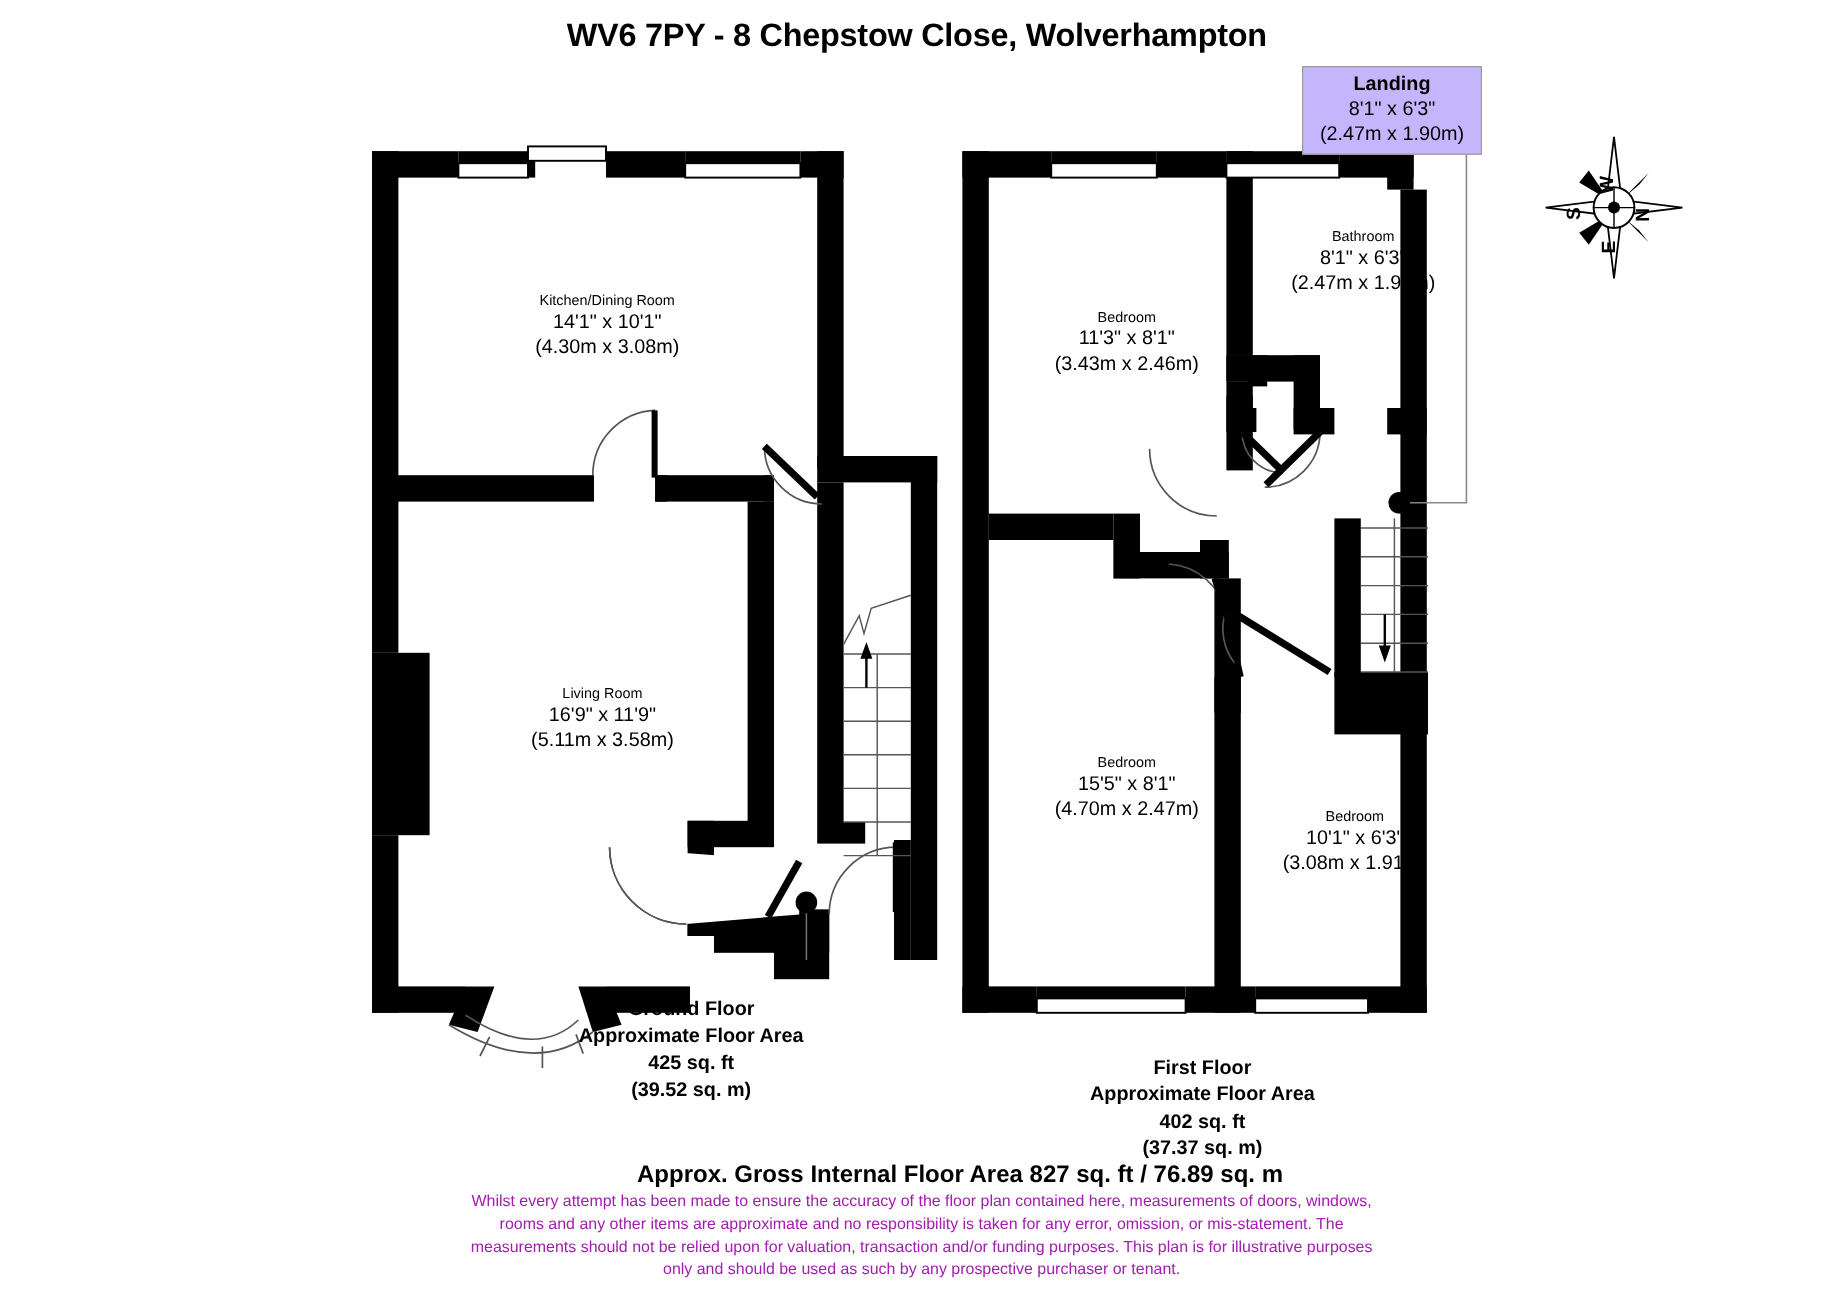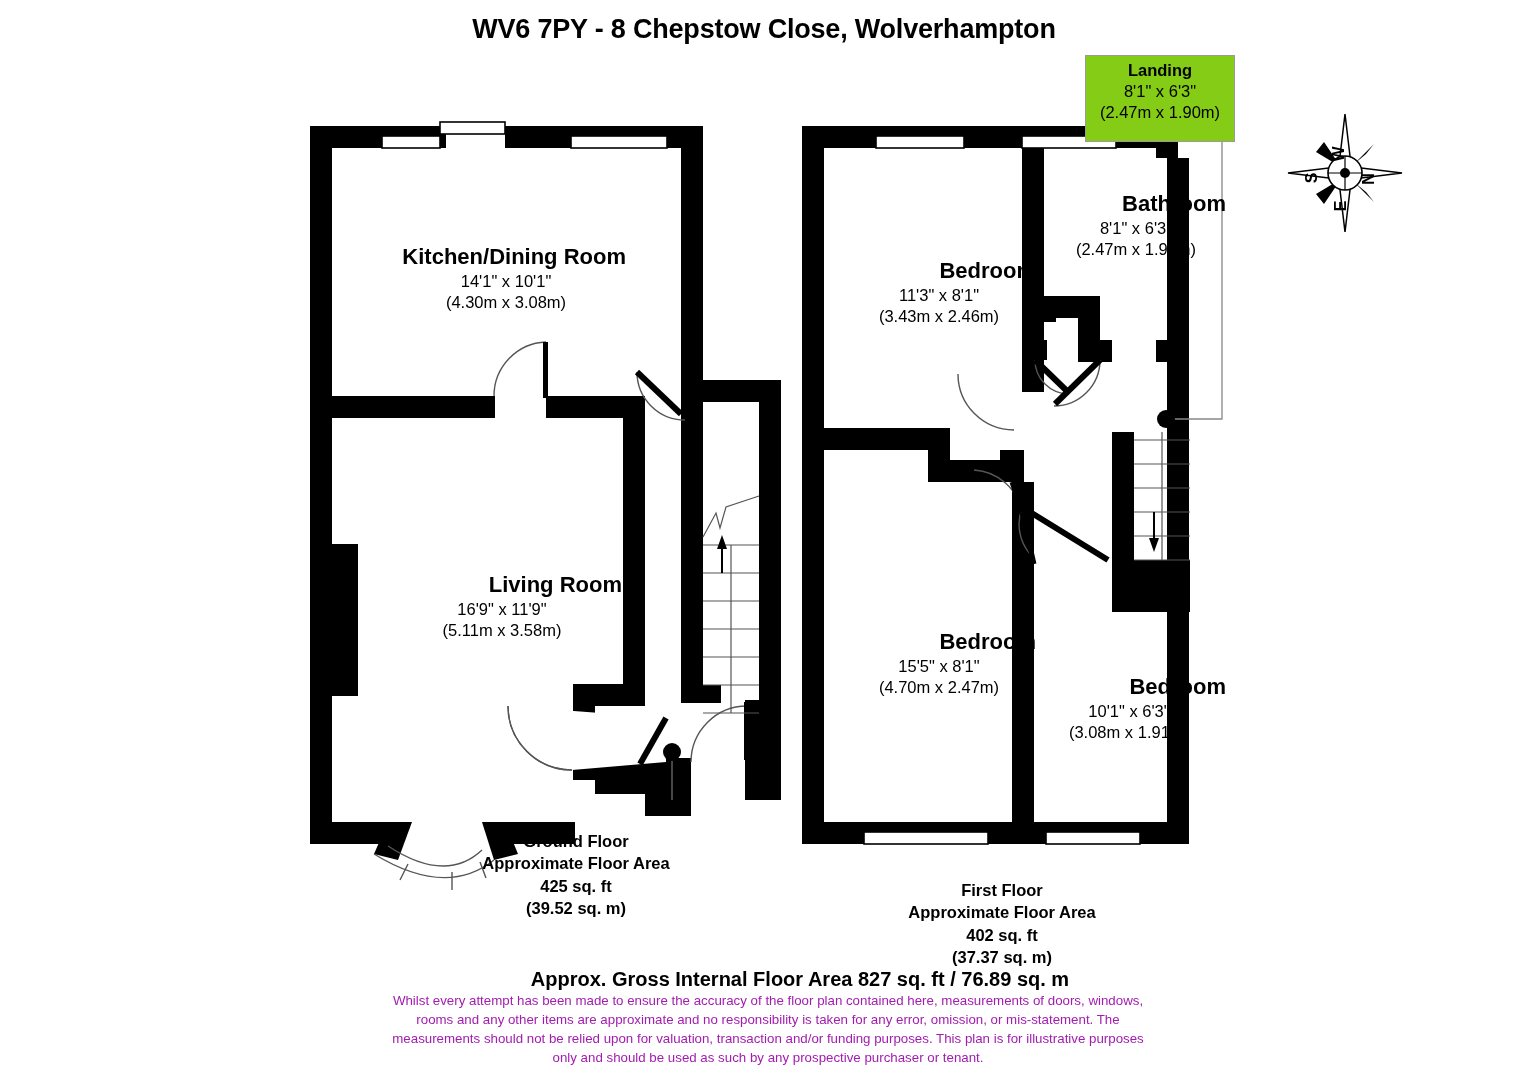--- a/index.html
+++ b/index.html
@@ -39,38 +39,37 @@
     width: 1528px;
     height: 1080px;
   }
   .room-label {
     position: absolute;
     text-align: center;
     line-height: 1.28;
     white-space: nowrap;
   }
   .room-label .rl-name {
-    font-size: 22px;
-    font-weight: bold;
+    font-size: 12px;
+    font-weight: normal;
     display: block;
-    text-align: right;
   }
   .room-label .rl-imp,
   .room-label .rl-met {
     font-size: 16.5px;
     font-weight: normal;
     display: block;
   }
   .boxed-label {
     position: absolute;
     border: 1px solid #9a9a9a;
-    background: #84cc16;
+    background: #c4b5fd;
     text-align: center;
     line-height: 1.28;
-    padding: 4px 9px 18px 9px;
+    padding: 4px 9px 5px 9px;
     white-space: nowrap;
   }
   .boxed-label .rl-name {
     font-size: 16.5px;
     font-weight: bold;
     display: block;
   }
   .boxed-label .rl-imp,
   .boxed-label .rl-met {
     font-size: 16.5px;

